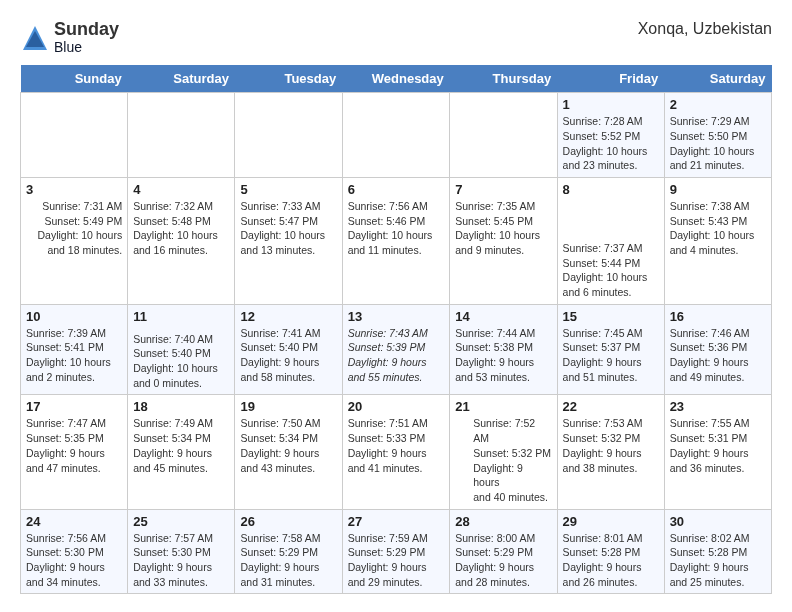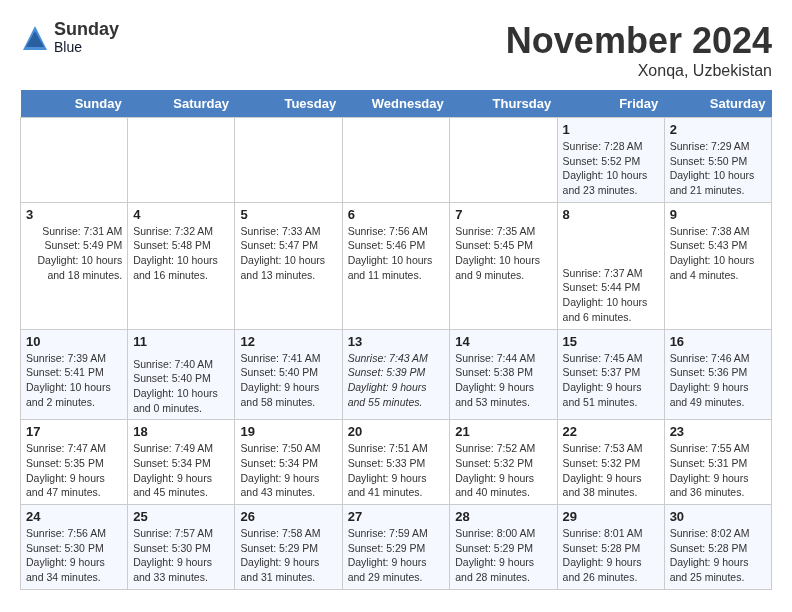--- a/index.html
+++ b/index.html
@@ -102,21 +102,20 @@
     <svg class="logo-icon" viewBox="0 0 30 30">
       <polygon points="15,3 27,27 3,27" fill="#4a90d9"></polygon>
       <polygon points="15,8 24,24 6,24" fill="#2a5fa0"></polygon>
     </svg>
     <div class="logo-text">
       <span class="logo-general">Sunday</span>
       <span class="logo-blue">Blue</span>
     </div>
   </div>
   <div class="title-block">
-    <div class="month-title">November 2024</div>
     <div class="location-title">Xonqa, Uzbekistan</div>
   </div>
 </div>
 
 <table>
   <thead>
     <tr>
     <th>Sunday</th>
         <th>Saturday</th>
         <th>Tuesday</th>
@@ -274,21 +273,21 @@
         </td>
         <td>
           <div class="day-number">20</div>
           <div class="day-info" style="white-space: pre-line;">Sunrise: 7:51 AM
 Sunset: 5:33 PM
 Daylight: 9 hours
 and 41 minutes.</div>
         </td>
         <td>
           <div class="day-number">21</div>
-          <div class="day-info" style="white-space: pre-line;">Sunrise: 7:52 AM
+          <div class="day-info" style="white-space: pre-line; margin-left: 18px;">Sunrise: 7:52 AM
 Sunset: 5:32 PM
 Daylight: 9 hours
 and 40 minutes.</div>
         </td>
         <td>
           <div class="day-number">22</div>
           <div class="day-info" style="white-space: pre-line;">Sunrise: 7:53 AM
 Sunset: 5:32 PM
 Daylight: 9 hours
 and 38 minutes.</div>

